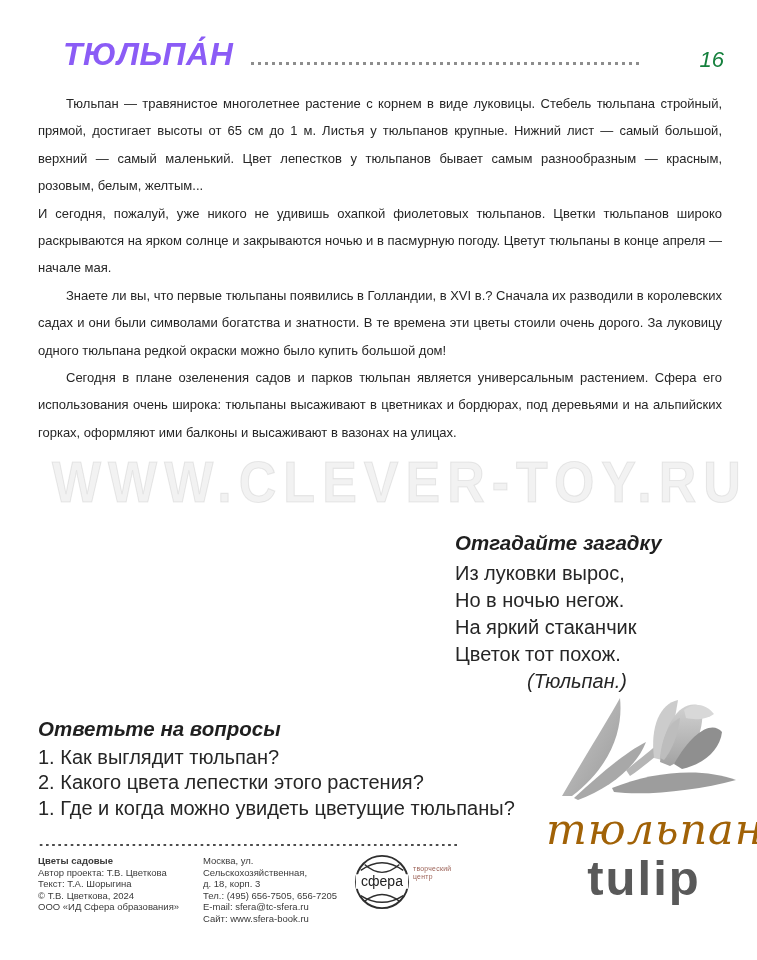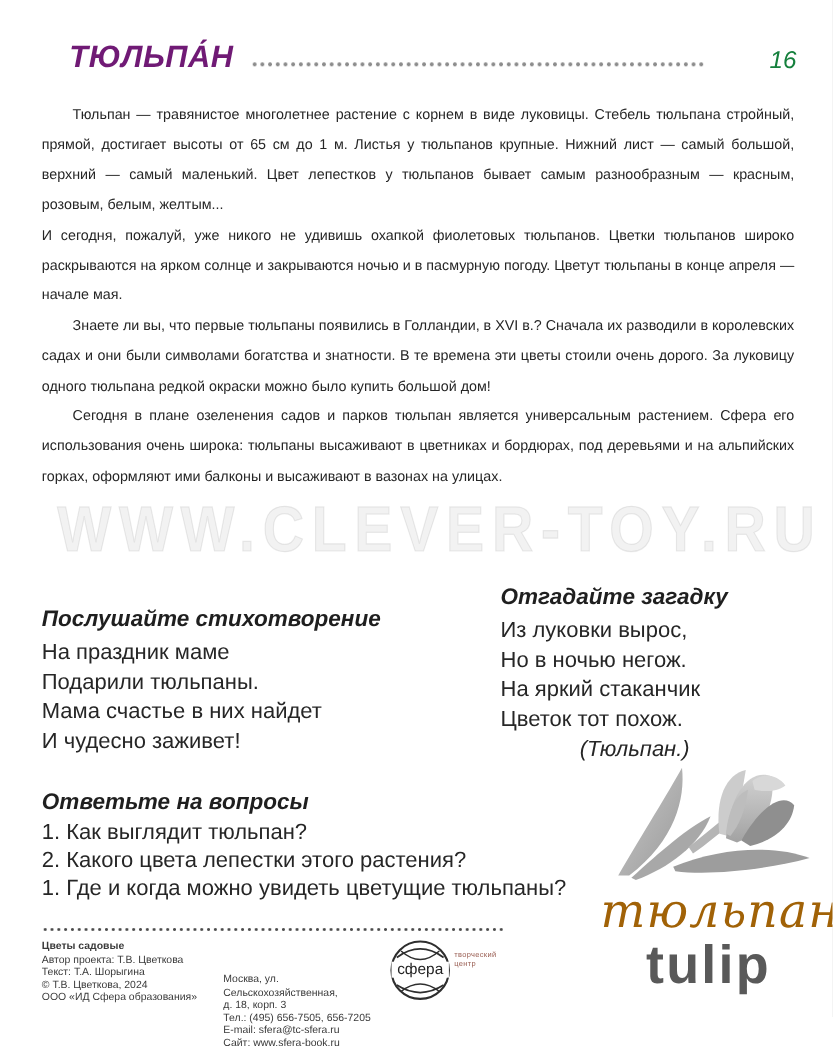--- a/index.html
+++ b/index.html
@@ -3,21 +3,21 @@
 <meta charset="utf-8">
 <style>
   html,body { margin:0; padding:0; background:#e8e8e8; }
   .page {
     position:relative; width:757px; height:960px; background:#ffffff;
     font-family:"Liberation Sans", sans-serif; color:#262626; overflow:hidden;
     margin:0 auto;
   }
   
   .hdr { position:absolute; left:63px; right:33px; top:36px; display:flex; align-items:flex-end; }
-  .hdr-title { font-size:28px; font-weight:bold; font-style:italic; letter-spacing:0.5px; color:#701a75; white-space:nowrap; }
+  .hdr-title { font-size:32px; font-weight:bold; font-style:italic; letter-spacing:0.5px; color:#8b5cf6; white-space:nowrap; }
   .hdr-dots { flex:1; height:9px; margin:0 12px 5px 16px;
     background-image:radial-gradient(circle, #8d8d8d 1.6px, transparent 2px);
     background-size:7px 9px; background-repeat:repeat-x; background-position:0 center; }
   .hdr-page { font-size:22px; font-style:italic; color:#15803d; margin-bottom:0;margin-left:48px; }
   
   .body-text { position:absolute; left:38px; width:684px; top:90px;
     font-size:13px; line-height:27.4px; text-align:justify; }
   .body-text p { margin:0; }
   .body-text p.indent { text-indent:28px; }
   
@@ -39,21 +39,21 @@
     font-family:"DejaVu Serif", serif; font-style:italic; font-size:43px; color:#a16207; letter-spacing:1px; }
   .word-en { position:absolute; left:584px; top:850px; width:120px; text-align:center;
     font-size:49px; color:#595959; letter-spacing:2px; font-weight:bold; }
   
   .footer-dots { position:absolute; left:38px; top:842px; width:420px; height:6px;
     background-image:radial-gradient(circle, #4c4c4c 1.1px, transparent 1.45px);
     background-size:6.2px 6px; background-repeat:repeat-x; background-position:0 center; }
   .footer { position:absolute; left:38px; top:855px; font-size:9.5px; line-height:11.6px; color:#3a3a3a; display:flex; }
   .f-col1 { width:165px; }
   .f-col1 .f-bold { font-weight:bold; }
-  .f-col2 { width:150px;margin-top:30px; }
+  .f-col2 { width:150px; }
   .f-logo { margin-left:0px; position:relative; top:-2px; }
   .f-tag { font-size:6.8px; line-height:7.6px; color:#9b6055; width:44px;
     position:relative; top:10px; left:2px; letter-spacing:0.3px; }
   .logo-wrap { display:flex; }
 </style>
 </head>
 <body>
 
 <div class="page">
 
@@ -65,27 +65,20 @@
 
   <div class="body-text">
     <p class="indent">Тюльпан — травянистое многолетнее растение с корнем в виде луко­вицы. Стебель тюльпана стройный, прямой, достигает высоты от 65 см до 1 м. Листья у тюльпанов крупные. Нижний лист — самый большой, верхний — самый маленький. Цвет лепестков у тюльпанов бывает самым разнообразным — красным, розовым, белым, желтым...</p>
     <p>И сегодня, пожалуй, уже никого не удивишь охапкой фиолетовых тюльпанов. Цветки тюльпанов широко раскрываются на ярком солнце и закрываются ночью и в пасмурную погоду. Цветут тюльпаны в конце апреля — начале мая.</p>
     <p class="indent">Знаете ли вы, что первые тюльпаны появились в Голландии, в XVI в.? Сначала их разводили в королевских садах и они были символами богатства и знатности. В те времена эти цветы стоили очень дорого. За луковицу одного тюльпана редкой окраски можно было купить большой дом!</p>
     <p class="indent">Сегодня в плане озеленения садов и парков тюльпан является универсальным растением. Сфера его использования очень широка: тюльпаны высаживают в цветниках и бордюрах, под деревьями и на альпийских горках, оформляют ими балконы и высаживают в вазонах на улицах.</p>
   </div>
 
   <div class="watermark">WWW.CLEVER-TOY.RU</div>
 
-  <div class="poem">
-    <div class="sec-head">Послушайте стихотворение</div>
-    <div>На праздник маме</div>
-    <div>Подарили тюльпаны.</div>
-    <div>Мама счастье в них найдет</div>
-    <div>И чудесно заживет!</div>
-  </div>
 
   <div class="riddle">
     <div class="sec-head">Отгадайте загадку</div>
     <div>Из луковки вырос,</div>
     <div>Но в ночью негож.</div>
     <div>На яркий стаканчик</div>
     <div>Цветок тот похож.</div>
     <div class="riddle-answer">(Тюльпан.)</div>
   </div>
 

